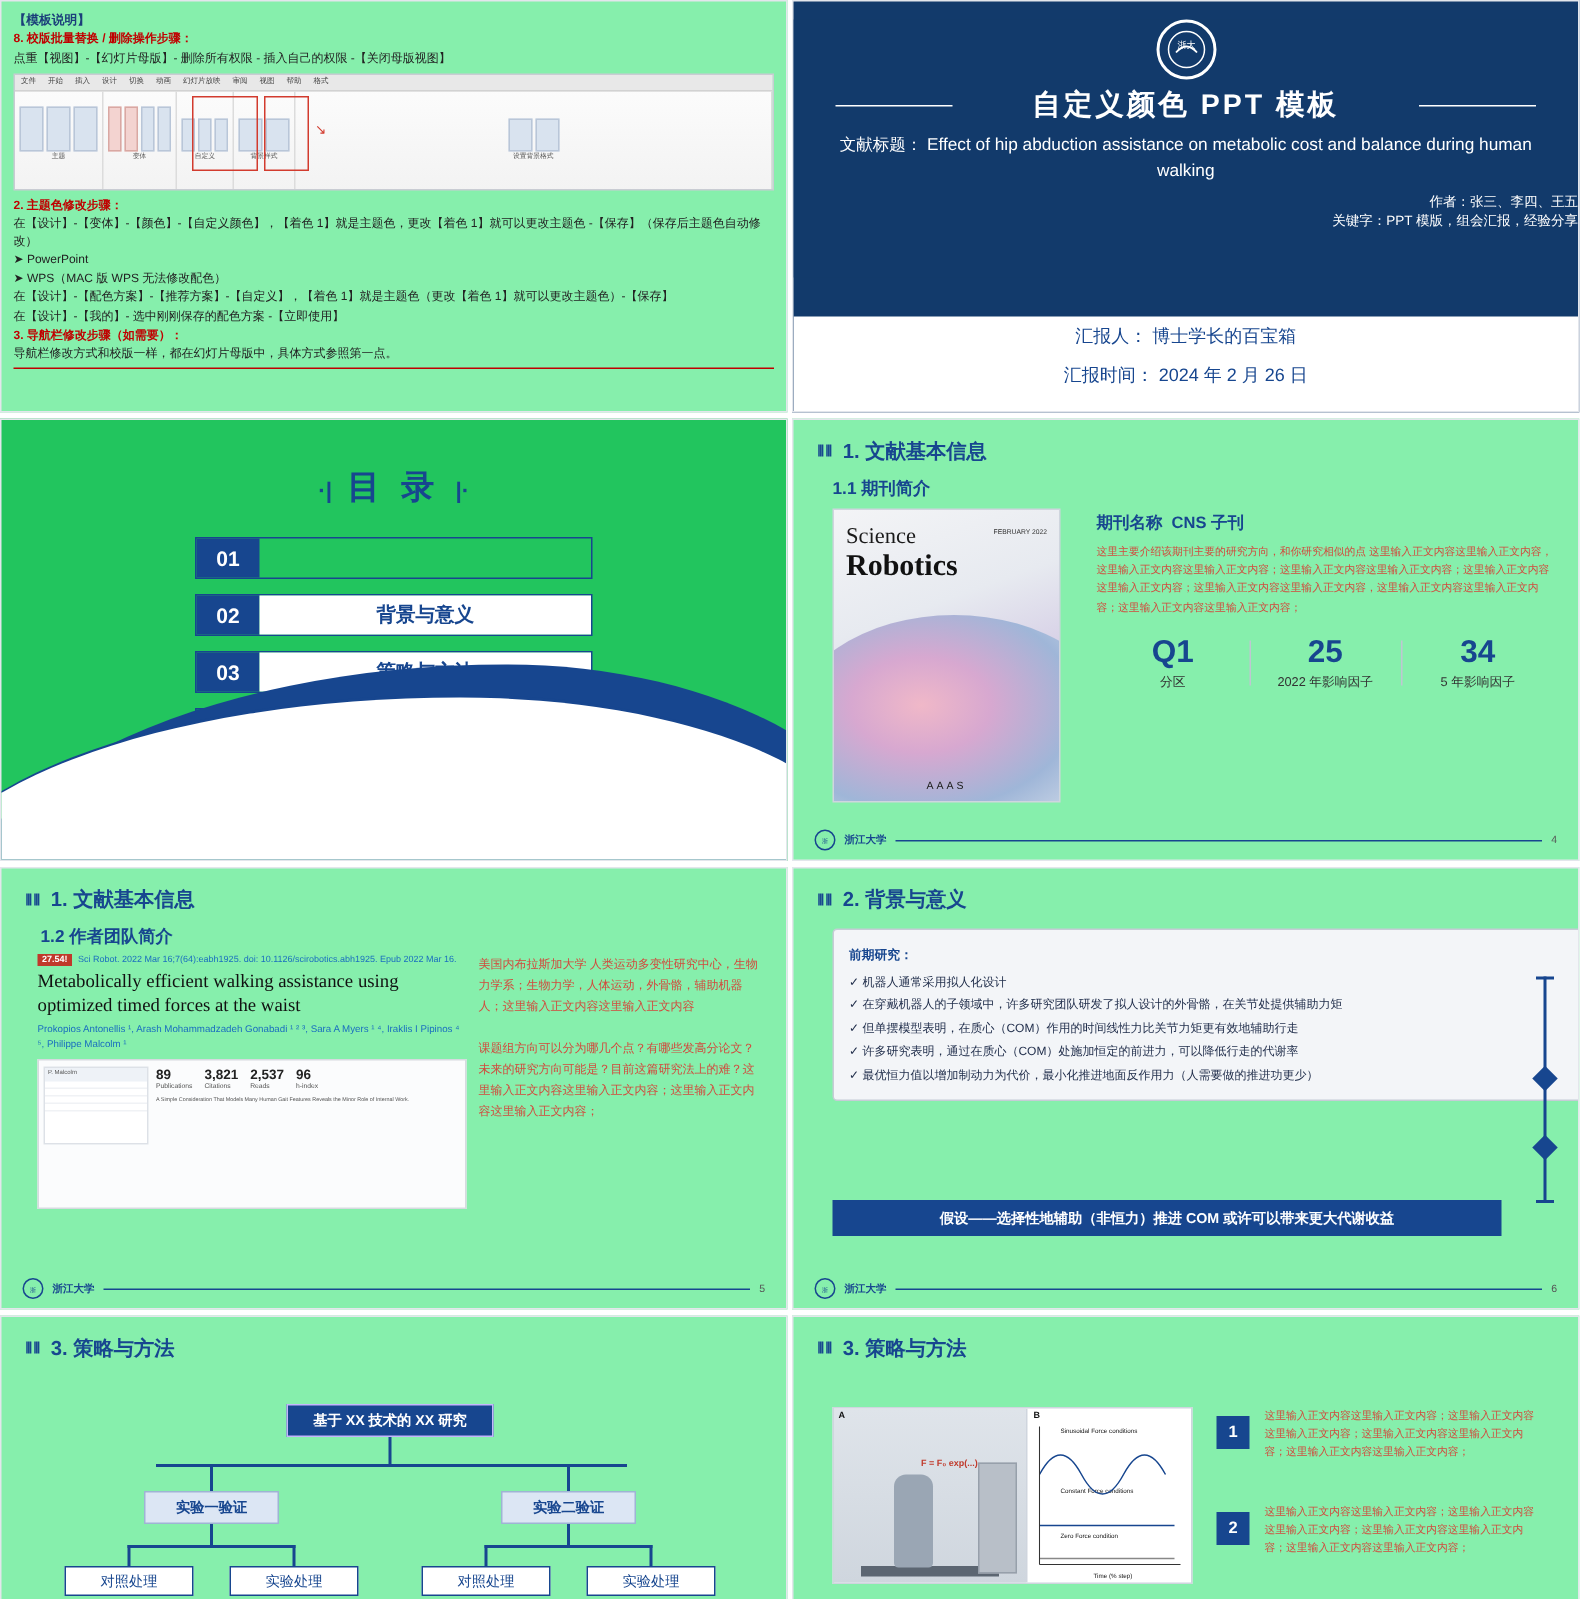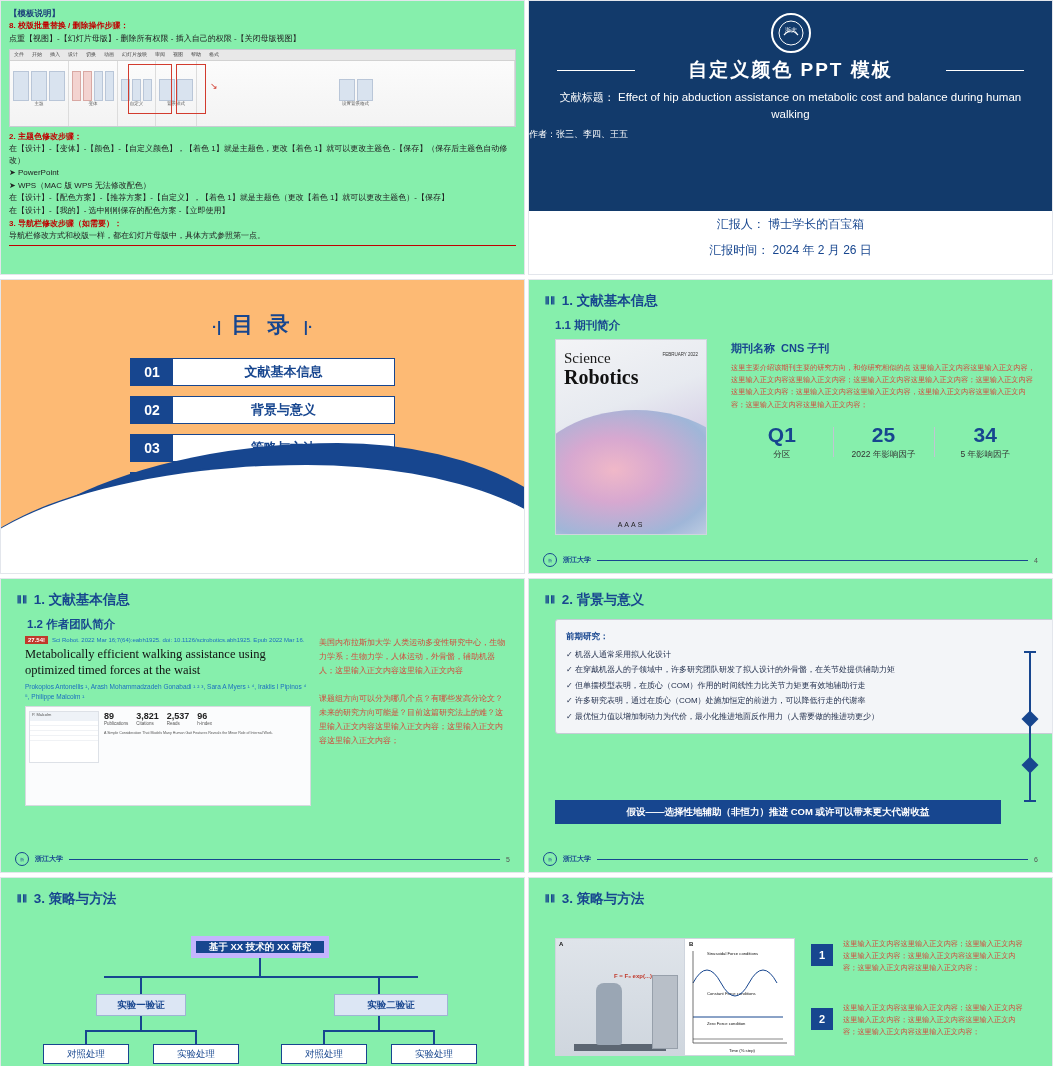--- a/index.html
+++ b/index.html
@@ -53,21 +53,21 @@
   }
   .ricons { display:flex; gap:2px; align-items:flex-end; height:38px; }
   .ricon { width:9px; height:22px; background:#d9e3ef; border:1px solid #b9c6d8; }
   .ricon.tall { height:30px; }
   .ricon.red { background:#f3d3d0; border-color:#d9a8a3; }
   .ricon.wide { width:16px; }
   .hl-red { position:absolute; border:1.4px solid #d23b2e; }
   .arrow-red { position:absolute; color:#d23b2e; font-size:9px; }
 
   
-  .s2 { background:#fdba74; }
+  .s2 { background:#22c55e; }
   .s2 .title {
     text-align:center; color:#17468f; font-size:22px; font-weight:bold;
     letter-spacing:4px; margin-top:30px;
   }
   .s2 .title .deco { color:#17468f; font-size:15px; letter-spacing:0; }
   .cat-list { margin:18px auto 0 auto; width:265px; }
   .cat-item {
     display:flex; align-items:stretch; height:28px; margin-bottom:10px;
     border:1px solid #17468f;
   }
@@ -102,21 +102,21 @@
     margin:4px 0 6px 0; text-align:center; font-size:19px; letter-spacing:2px;
     position:relative;
   }
   .cover h1:before, .cover h1:after {
     content:""; position:absolute; top:50%; width:78px; height:1px; background:#fff;
   }
   .cover h1:before { left:28px; }
   .cover h1:after  { right:28px; }
   .cover .subtitle { text-align:center; font-size:11.5px; line-height:1.45; padding:0 16px; }
   .cover .subtitle .lbl { font-size:11px; }
-  .cover .authors { text-align:left; font-size:9px; margin-top:5px; line-height:1.5; }
+  .cover .authors { text-align:right; font-size:9px; margin-top:5px; line-height:1.5; }
   .cover .meta { text-align:center; color:#17468f; font-size:12px; margin-top:26px; line-height:2.2; }
 
   
   .sec-head { display:flex; align-items:center; gap:6px; padding:12px 16px 0 16px; }
   .sec-dots { color:#17468f; font-size:10px; letter-spacing:1px; font-weight:bold; }
   .sec-title { color:#17468f; font-size:13.5px; font-weight:bold; }
   .sub-title { padding:8px 16px 0 26px; font-size:11.5px; font-weight:bold; color:#17468f; }
   .footer {
     position:absolute; left:0; right:0; bottom:6px; display:flex; align-items:center;
     padding:0 14px; gap:6px;
@@ -193,21 +193,21 @@
   }
   .timeline { position:absolute; right:12px; top:72px; bottom:70px; width:20px; }
   .timeline .tl-line { position:absolute; left:9px; top:0; bottom:0; width:2px; background:#17468f; }
   .timeline .dot { position:absolute; left:4px; width:12px; height:12px; background:#17468f; transform:rotate(45deg); }
   .timeline .cap { position:absolute; left:4px; width:12px; height:2px; background:#17468f; }
 
   
   .fc { position:relative; padding-top:8px; }
   .fc-node {
     position:absolute; background:#17468f; color:#fff; font-size:9.5px; font-weight:bold;
-    display:flex; align-items:center; justify-content:center; border:5px solid #c4b5fd;
+    display:flex; align-items:center; justify-content:center; border:1px solid #c4b5fd;
   }
   .fc-node.lvl2 { background:#dce6f4; color:#17468f; border:1px solid #9fb4d4; font-weight:bold; }
   .fc-node.lvl3 { background:#ffffff; color:#17468f; border:1px solid #17468f; font-weight:normal; }
   .fc-line { position:absolute; background:#17468f; }
 
   
   .fig-box {
     position:absolute; left:26px; top:60px; width:240px; height:118px;
     border:1px solid #cfd5de; background:#eceff4; overflow:hidden;
   }
@@ -315,40 +315,40 @@
           <text x="13" y="12" font-size="6" fill="#ffffff" text-anchor="middle">浙大</text>
         </svg>
       </div>
       <h1>自定义颜色 PPT 模板</h1>
       <div class="subtitle">
         <span class="lbl">文献标题：</span>
         <span>Effect of hip abduction assistance on metabolic cost and balance during human walking</span>
       </div>
       <div class="authors">
         <div>作者：张三、李四、王五</div>
+        <div>关键字：PPT 模版，组会汇报，经验分享</div>
       </div>
     </div>
     <div class="bottom">
       <div class="meta">
         <div>汇报人： 博士学长的百宝箱</div>
         <div>汇报时间： 2024 年 2 月 26 日</div>
       </div>
     </div>
   </div>
 
   <div class="slide s2">
     <div class="title">
       <span class="deco">·|</span>
       <span>目  录</span>
       <span class="deco">|·</span>
     </div>
     <div class="cat-list">
       <div class="cat-item">
         <div class="cat-num">01</div>
-        <div class="cat-label">文献基本信息</div>
       </div>
       <div class="cat-item">
         <div class="cat-num">02</div>
         <div class="cat-label">背景与意义</div>
       </div>
       <div class="cat-item">
         <div class="cat-num">03</div>
         <div class="cat-label">策略与方法</div>
       </div>
       <div class="cat-item">
@@ -503,21 +503,21 @@
       <span class="sec-title">3. 策略与方法</span>
     </div>
     <div class="fc">
       <div class="fc-node" style="left:190px;top:28px;width:138px;height:22px;">基于 XX 技术的 XX 研究</div>
       <div class="fc-line" style="left:258px;top:50px;width:2px;height:18px;"></div>
       <div class="fc-line" style="left:103px;top:68px;width:314px;height:2px;"></div>
       <div class="fc-line" style="left:139px;top:68px;width:2px;height:18px;"></div>
       <div class="fc-line" style="left:377px;top:68px;width:2px;height:18px;"></div>
 
       <div class="fc-node lvl2" style="left:95px;top:86px;width:90px;height:22px;">实验一验证</div>
-      <div class="fc-node lvl2" style="left:333px;top:86px;width:114px;height:22px;">实验二验证</div>
+      <div class="fc-node lvl2" style="left:333px;top:86px;width:90px;height:22px;">实验二验证</div>
 
       <div class="fc-line" style="left:139px;top:108px;width:2px;height:14px;"></div>
       <div class="fc-line" style="left:84px;top:122px;width:112px;height:2px;"></div>
       <div class="fc-line" style="left:84px;top:122px;width:2px;height:14px;"></div>
       <div class="fc-line" style="left:194px;top:122px;width:2px;height:14px;"></div>
 
       <div class="fc-line" style="left:377px;top:108px;width:2px;height:14px;"></div>
       <div class="fc-line" style="left:322px;top:122px;width:112px;height:2px;"></div>
       <div class="fc-line" style="left:322px;top:122px;width:2px;height:14px;"></div>
       <div class="fc-line" style="left:432px;top:122px;width:2px;height:14px;"></div>

